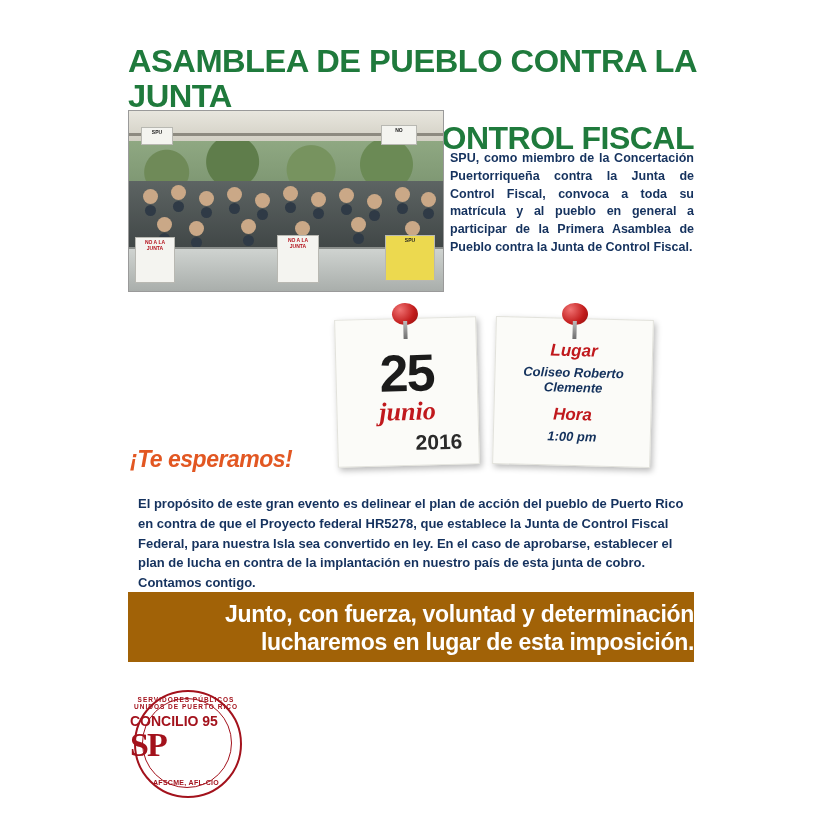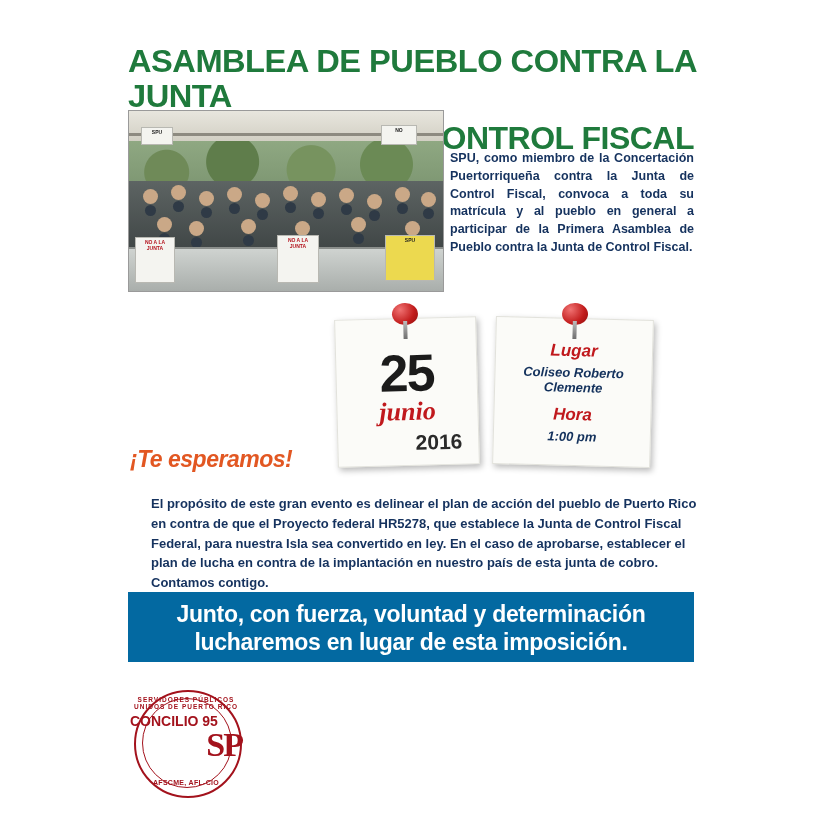--- a/index.html
+++ b/index.html
@@ -265,36 +265,35 @@
   
   .purpose {
     position: absolute;
     left: 138px;
     top: 494px;
     width: 552px;
     font-size: 13px;
     line-height: 1.52;
     font-weight: bold;
     color: #15325e;
-    margin-left: 13px;
   }
 
   
   .banner {
     position: absolute;
     left: 128px;
     top: 592px;
     width: 566px;
     height: 70px;
-    background: #0369a1;
+    background: #a16207;
     color: #ffffff;
     font-weight: bold;
     font-size: 23px;
     line-height: 1.22;
-    text-align: center;
+    text-align: right;
     padding-top: 8px;
     box-sizing: border-box;
     letter-spacing: -0.3px;
   }
 
   
   .logo {
     position: absolute;
     left: 130px;
     top: 686px;
@@ -312,21 +311,21 @@
     position: absolute;
     left: 12px; top: 12px;
     width: 88px; height: 88px;
     border-radius: 50%;
     border: 1px solid #a3121c;
   }
   .logo .sp {
     position: absolute;
     left: 0; right: 0;
     top: 40px;
-    text-align: right;
+    text-align: left;
     font-size: 34px;
     font-weight: bold;
     color: #a3121c;
     font-family: "Liberation Serif", serif;
     letter-spacing: -2px;
   }
   .logo .concilio {
     position: absolute;
     left: 0; right: 0;
     top: 27px;

